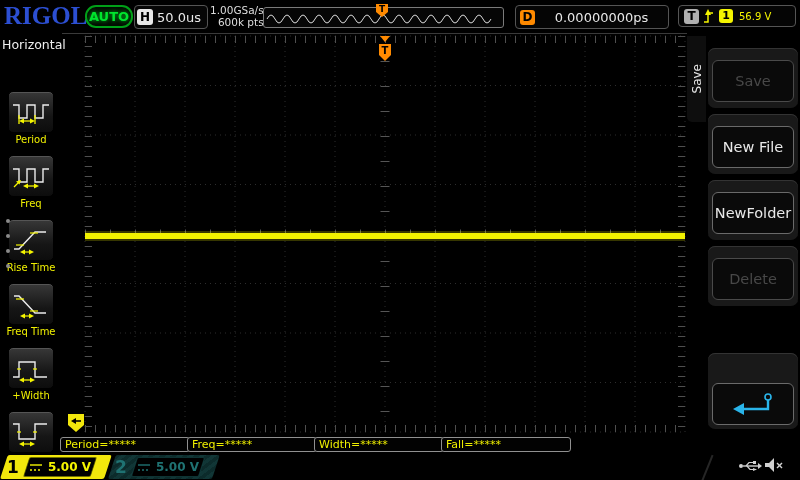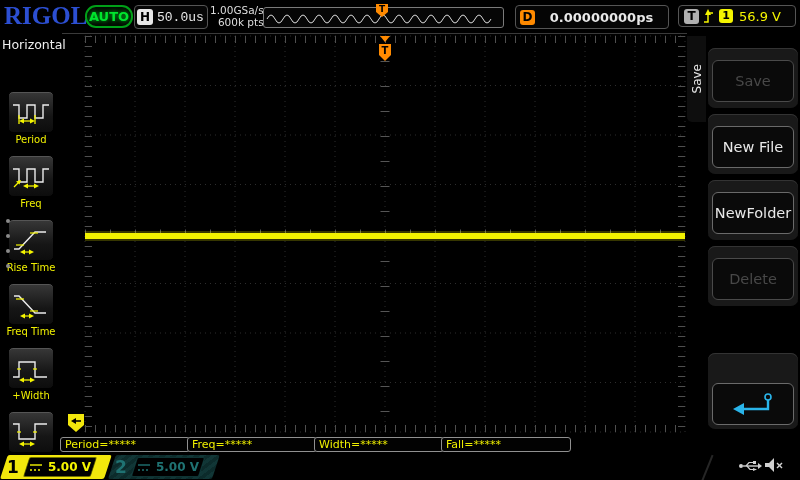--- a/index.html
+++ b/index.html
@@ -11,40 +11,40 @@
           border-bottom:1px solid #3a3a3a;}
   .logo{position:absolute;left:4px;top:2px;font-family:"Liberation Serif","DejaVu Serif",serif;
         font-weight:900;font-size:25px;color:#2c4fd2;letter-spacing:0;}
   .auto-badge{position:absolute;left:85px;top:5px;width:44px;height:19px;border:2px solid #00a018;
         border-radius:11px;color:#00e52e;font-size:13px;font-weight:bold;text-align:center;
         line-height:19px;text-shadow:0 0 4px #00c020;background:#020d02;}
   .h-group{position:absolute;left:134px;top:5px;width:72px;height:22px;background:#060606;
         border:1px solid #555;border-radius:4px;display:flex;align-items:center;}
   .h-badge{width:16px;height:16px;margin:0 4px 0 2px;background:#e8e8e8;color:#000;font-weight:bold;
         font-size:12px;border-radius:3px;text-align:center;line-height:16px;}
-  .h-value{color:#e8e8e8;font-size:13px;font-family:Liberation Mono, monospace;}
+  .h-value{color:#e8e8e8;font-size:13px;}
   .acq{position:absolute;left:210px;top:4px;color:#ddd;font-size:10.5px;line-height:12px;text-align:right;}
   .preview{position:absolute;left:263px;top:7px;width:239px;height:19px;background:#060606;
         border:1px solid #7a7a7a;border-radius:3px;}
   .preview svg{position:absolute;left:0;top:0;}
   .preview-t{position:absolute;left:112px;top:-4px;width:12px;height:13px;background:#ff8a00;
         clip-path:polygon(0 0,100% 0,100% 62%,50% 100%,0 62%);color:#000;font-size:9px;
         font-weight:bold;text-align:center;line-height:10px;}
   .d-group{position:absolute;left:515px;top:5px;width:152px;height:22px;background:#050505;
         border:1px solid #555;border-radius:4px;display:flex;align-items:center;}
   .d-badge{width:15px;height:15px;margin-left:4px;background:#ff8a00;color:#000;font-weight:bold;
         font-size:12px;border-radius:3px;text-align:center;line-height:15px;}
-  .d-value{flex:1;text-align:center;color:#e8e8e8;font-size:13px;font-weight:bold;}
+  .d-value{flex:1;text-align:center;color:#e8e8e8;font-size:13px;}
   .t-group{position:absolute;left:678px;top:5px;width:118px;height:22px;background:#050505;
         border:1px solid #555;border-radius:4px;display:flex;align-items:center;gap:4px;padding:0 5px;box-sizing:border-box;}
   .t-badge{width:15px;height:15px;background:#b0b0b0;color:#000;font-weight:bold;font-size:12px;
         border-radius:3px;text-align:center;line-height:15px;}
   .trig-ch{width:14px;height:14px;background:#f5f500;color:#000;font-weight:bold;font-size:11px;
         border-radius:3px;text-align:center;line-height:14px;}
-  .t-level{color:#f5f500;font-size:13px;margin-left:2px;}
+  .t-level{color:#f5f500;font-size:10px;margin-left:2px;}
 
   
   #leftmenu{position:absolute;left:0;top:33px;width:62px;height:447px;background:#000;}
   .lm-title{color:#eee;font-size:12.5px;padding:4px 0 0 2px;}
   .lm-item{position:absolute;left:0;width:62px;text-align:center;}
   .lm-btn{width:44px;height:40px;margin:0 auto;border-radius:5px;border:1px solid #000;
         background:linear-gradient(#383838,#161616 60%,#0d0d0d);
         box-shadow:inset 0 1px 0 #555;display:flex;align-items:center;justify-content:center;}
   .lm-label{color:#f0f000;font-size:10px;margin-top:1px;white-space:nowrap;}
   .lm-dot{position:absolute;left:6px;width:4px;height:4px;border-radius:50%;background:#8a8a8a;}

